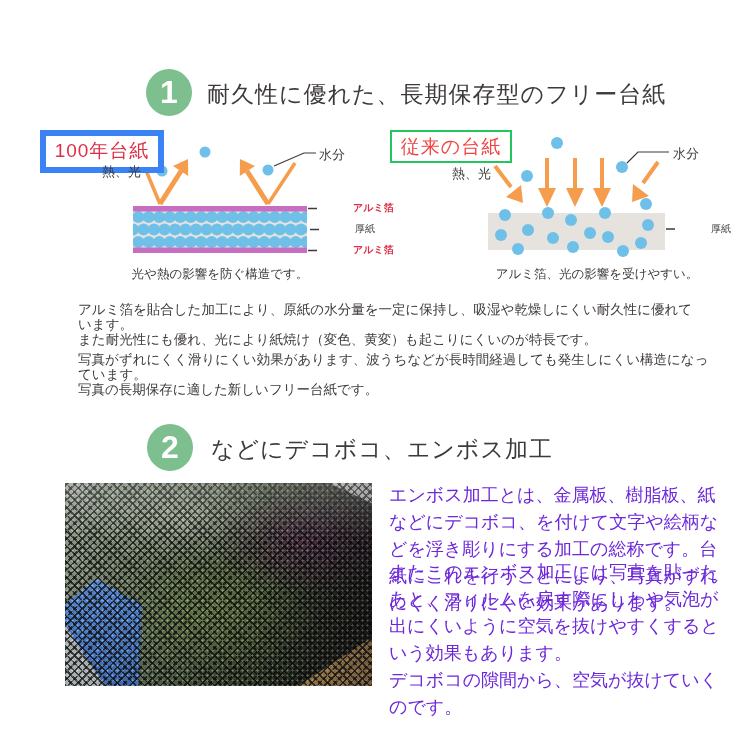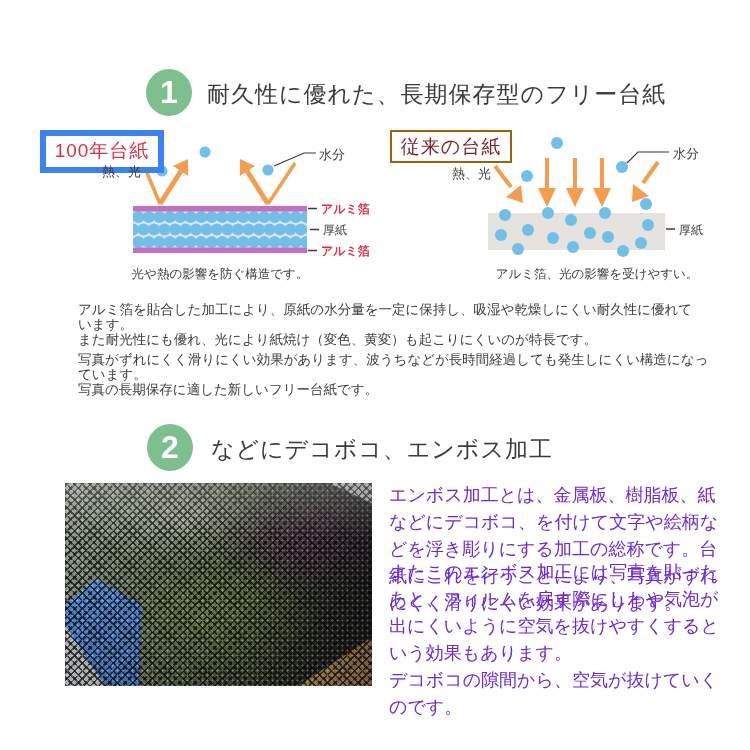--- a/index.html
+++ b/index.html
@@ -7,23 +7,23 @@
         font-family:"Liberation Sans","DejaVu Sans",sans-serif;color:#3e3a39;}
   .abs{position:absolute;}
   
   .badge{width:46px;height:47px;border-radius:50%;background:#7dbf8e;color:#fff;
          font-size:32px;font-weight:bold;text-align:center;line-height:47px;}
   .sec-title{font-size:23px;color:#3e3a39;letter-spacing:1px;white-space:nowrap;text-align:center;}
   
   .label-box{background:#fff;border:6px solid #3b82f6;font-size:19px;line-height:30px;
              text-align:center;letter-spacing:1px;}
   .label-box.new{color:#dc3048;width:112px;height:31px;}
-  .label-box.old{color:#7f1d1d;border:2px solid #a16207;width:118px;height:29px;}
+  .label-box.old{color:#ef4444;border:2px solid #22c55e;width:118px;height:29px;}
   .small-lbl{font-size:13px;color:#3e3a39;white-space:nowrap;}
-  .layer-lbl{font-size:12px;white-space:nowrap;}
+  .layer-lbl{font-size:10px;white-space:nowrap;margin-left:32px;}
   .layer-lbl.red{color:#dc3048;font-weight:bold;}
   .diag-caption{font-size:12.5px;color:#3e3a39;text-align:center;white-space:nowrap;}
   .body-text{font-size:13.5px;line-height:15px;color:#3e3a39;white-space:pre-line;}
   .sec2-text{font-size:18px;line-height:27px;color:#6d28d9;white-space:pre-line;}
   
   .texture{left:65px;top:483px;width:307px;height:203px;overflow:hidden;background:#2c3126;}
   .tex{position:absolute;inset:0;}
   .tex-base{background:
       radial-gradient(ellipse 42% 38% at 78% 28%, rgba(93,46,84,.75), transparent 70%),
       radial-gradient(ellipse 46% 38% at 38% 18%, rgba(205,208,196,.5), transparent 65%),

